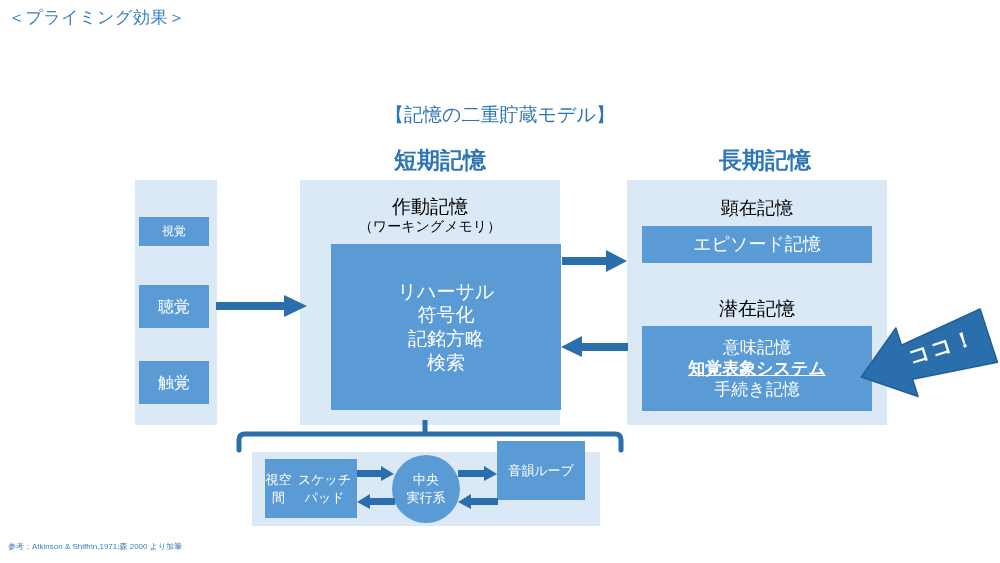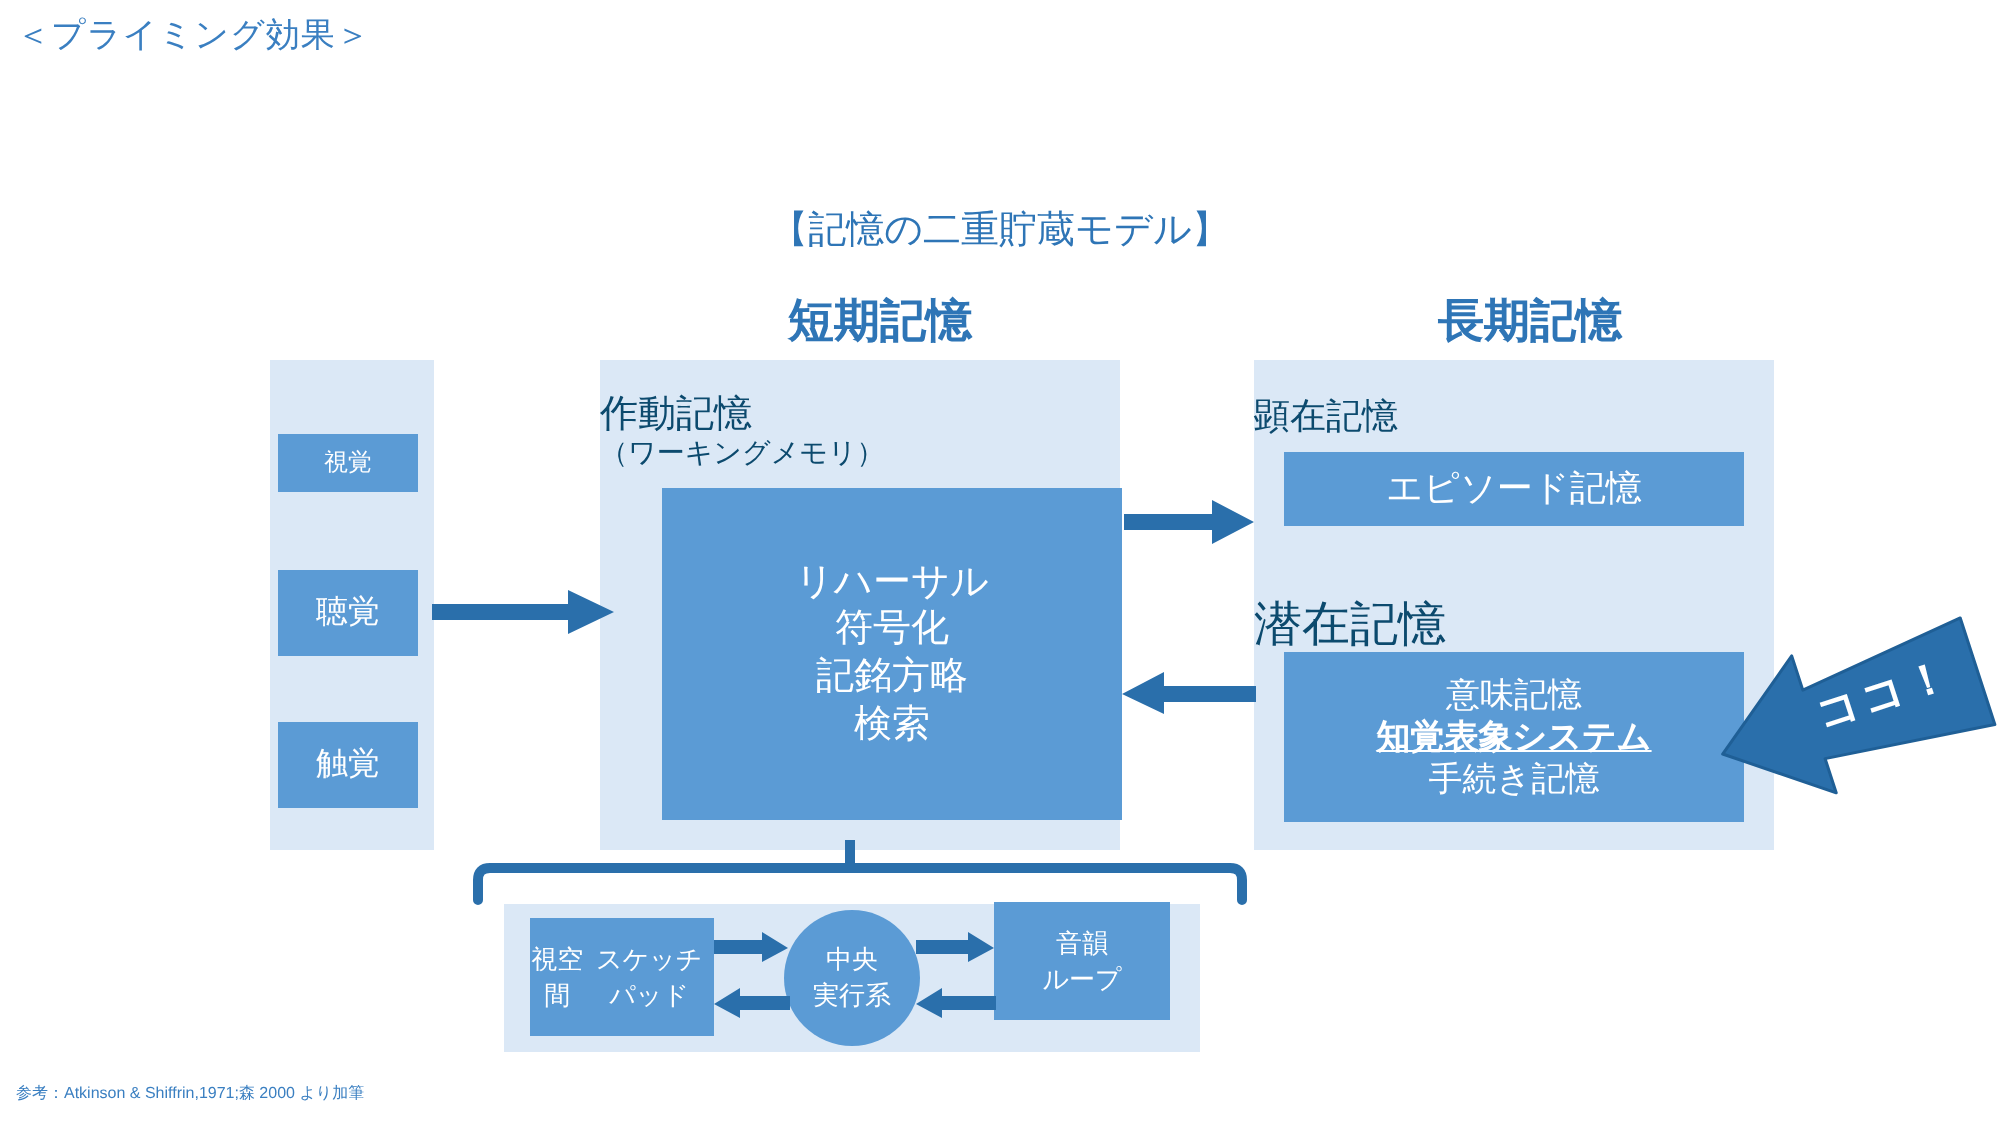--- a/index.html
+++ b/index.html
@@ -75,22 +75,22 @@
     color: #ffffff;
     display: flex;
     align-items: center;
     justify-content: center;
     text-align: center;
     line-height: 1.25;
     box-sizing: border-box;
   }
   .panel-label {
     position: absolute;
-    text-align: left;
-    color: #0c4a6e;
+    text-align: center;
+    color: #000000;
     white-space: nowrap;
   }
 
   
   .arrow {
     position: absolute;
   }
   .arrow svg { display: block; }
 
   
@@ -196,21 +196,21 @@
   </div>
 
   <div class="panel" style="left:627px; top:180px; width:260px; height:245px;"></div>
 
   <div class="panel-label" style="left:627px; top:196px; width:260px; font-size:18px;">顕在記憶</div>
 
   <div class="blue-box" style="left:642px; top:226px; width:230px; height:37px; font-size:18px;">
     <span>エピソード記憶</span>
   </div>
 
-  <div class="panel-label" style="left:627px; top:296px; width:260px; font-size:24px;">潜在記憶</div>
+  <div class="panel-label" style="left:627px; top:296px; width:260px; font-size:19px;">潜在記憶</div>
 
   <div class="blue-box" style="left:642px; top:326px; width:230px; height:85px; font-size:17px; flex-direction:column;">
     <span>意味記憶</span>
     <span class="u">知覚表象システム</span>
     <span>手続き記憶</span>
   </div>
 
   <div class="arrow" style="left:216px; top:294px;">
     <svg width="92" height="24" viewBox="0 0 92 24" xmlns="http://www.w3.org/2000/svg" aria-hidden="true">
       <path d="M0 8 L68 8 L68 1 L91 12 L68 23 L68 16 L0 16 Z" fill="#2a6fab"></path>
@@ -241,21 +241,21 @@
   <div class="wm-box" style="left:265px; top:459px; width:92px; height:59px; flex-direction:row;">
     <span>視空間</span>
     <span>スケッチパッド</span>
   </div>
 
   <div class="wm-circle" style="left:392px; top:455px; width:68px; height:68px; flex-direction:column;">
     <span>中央</span>
     <span>実行系</span>
   </div>
 
-  <div class="wm-box" style="left:497px; top:451px; width:88px; height:59px; flex-direction:column;">
+  <div class="wm-box" style="left:497px; top:441px; width:88px; height:59px; flex-direction:row;">
     <span>音韻</span>
     <span>ループ</span>
   </div>
 
   <div class="arrow" style="left:357px; top:466px;">
     <svg width="38" height="16" viewBox="0 0 38 16" xmlns="http://www.w3.org/2000/svg" aria-hidden="true">
       <path d="M0 4 L24 4 L24 0 L37 8 L24 15 L24 11 L0 11 Z" fill="#2a6fab"></path>
     </svg>
   </div>
   <div class="arrow" style="left:355px; top:494px;">

